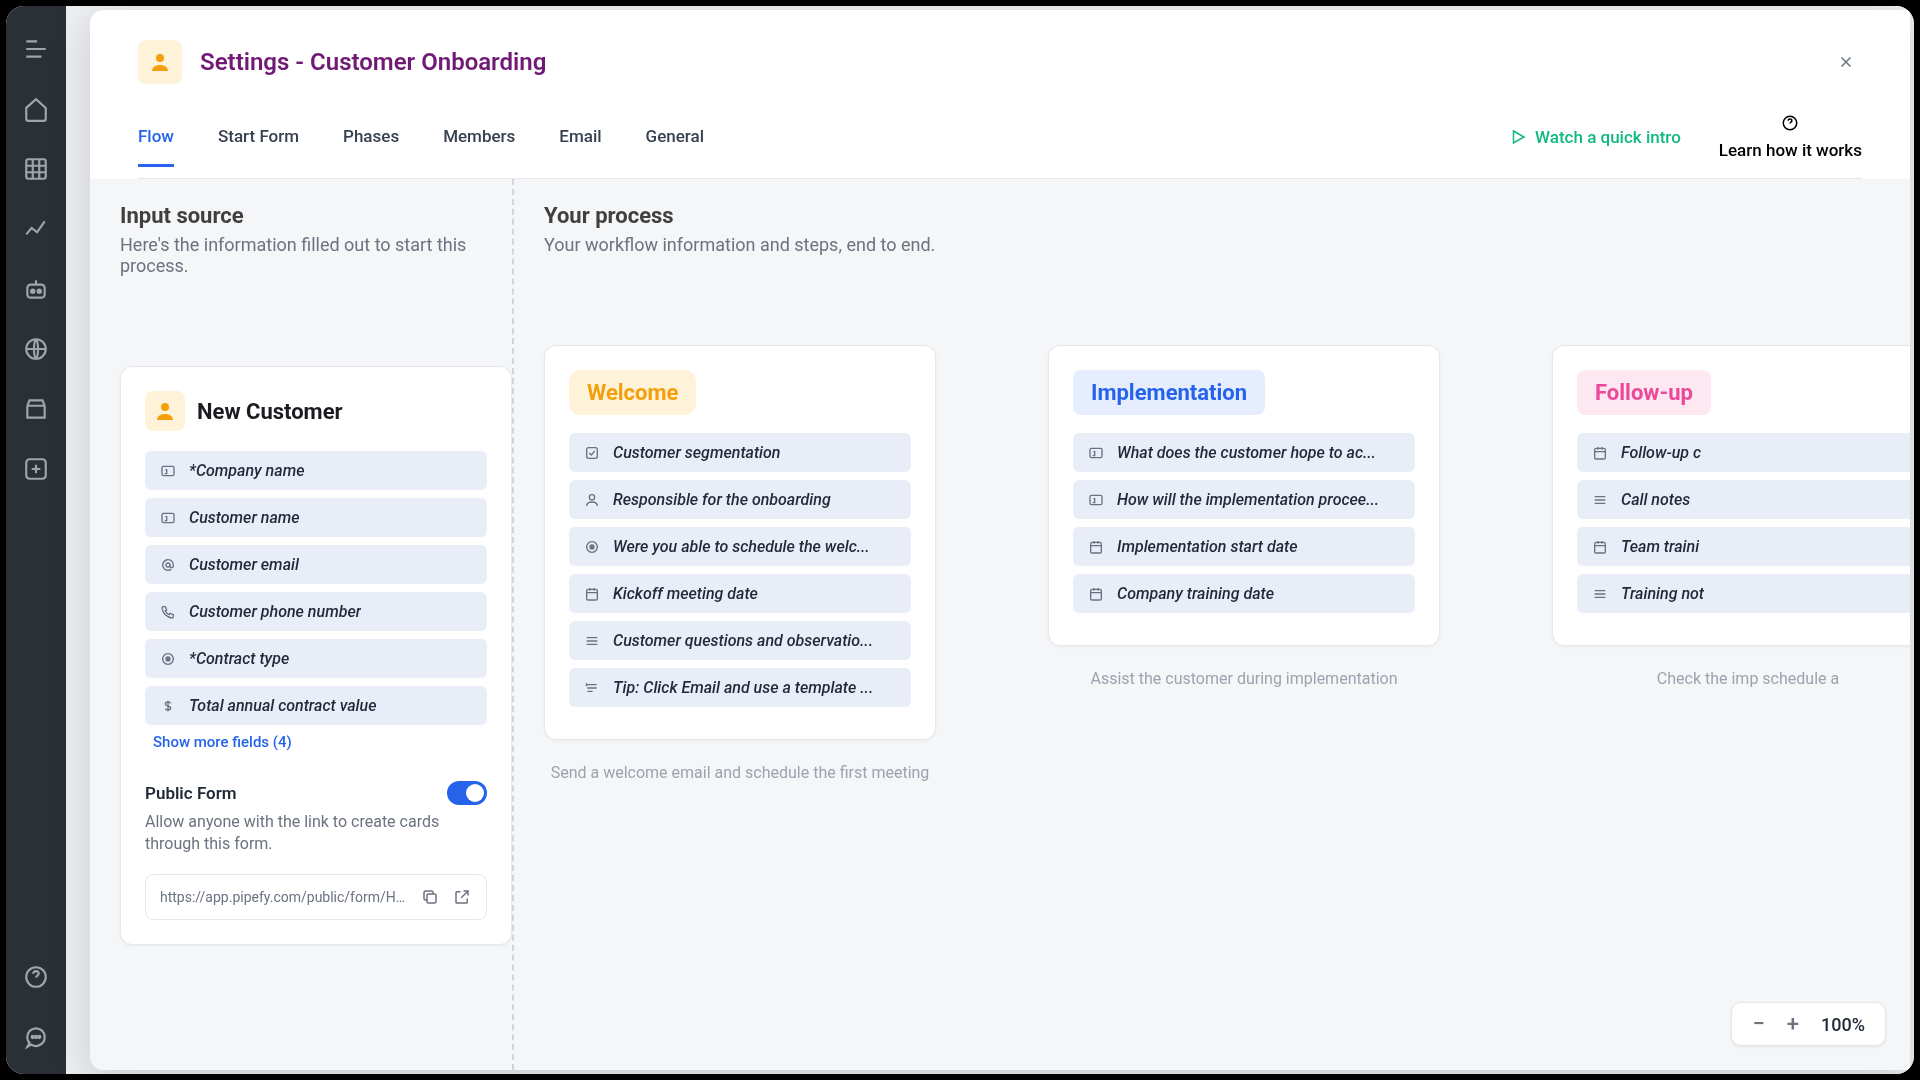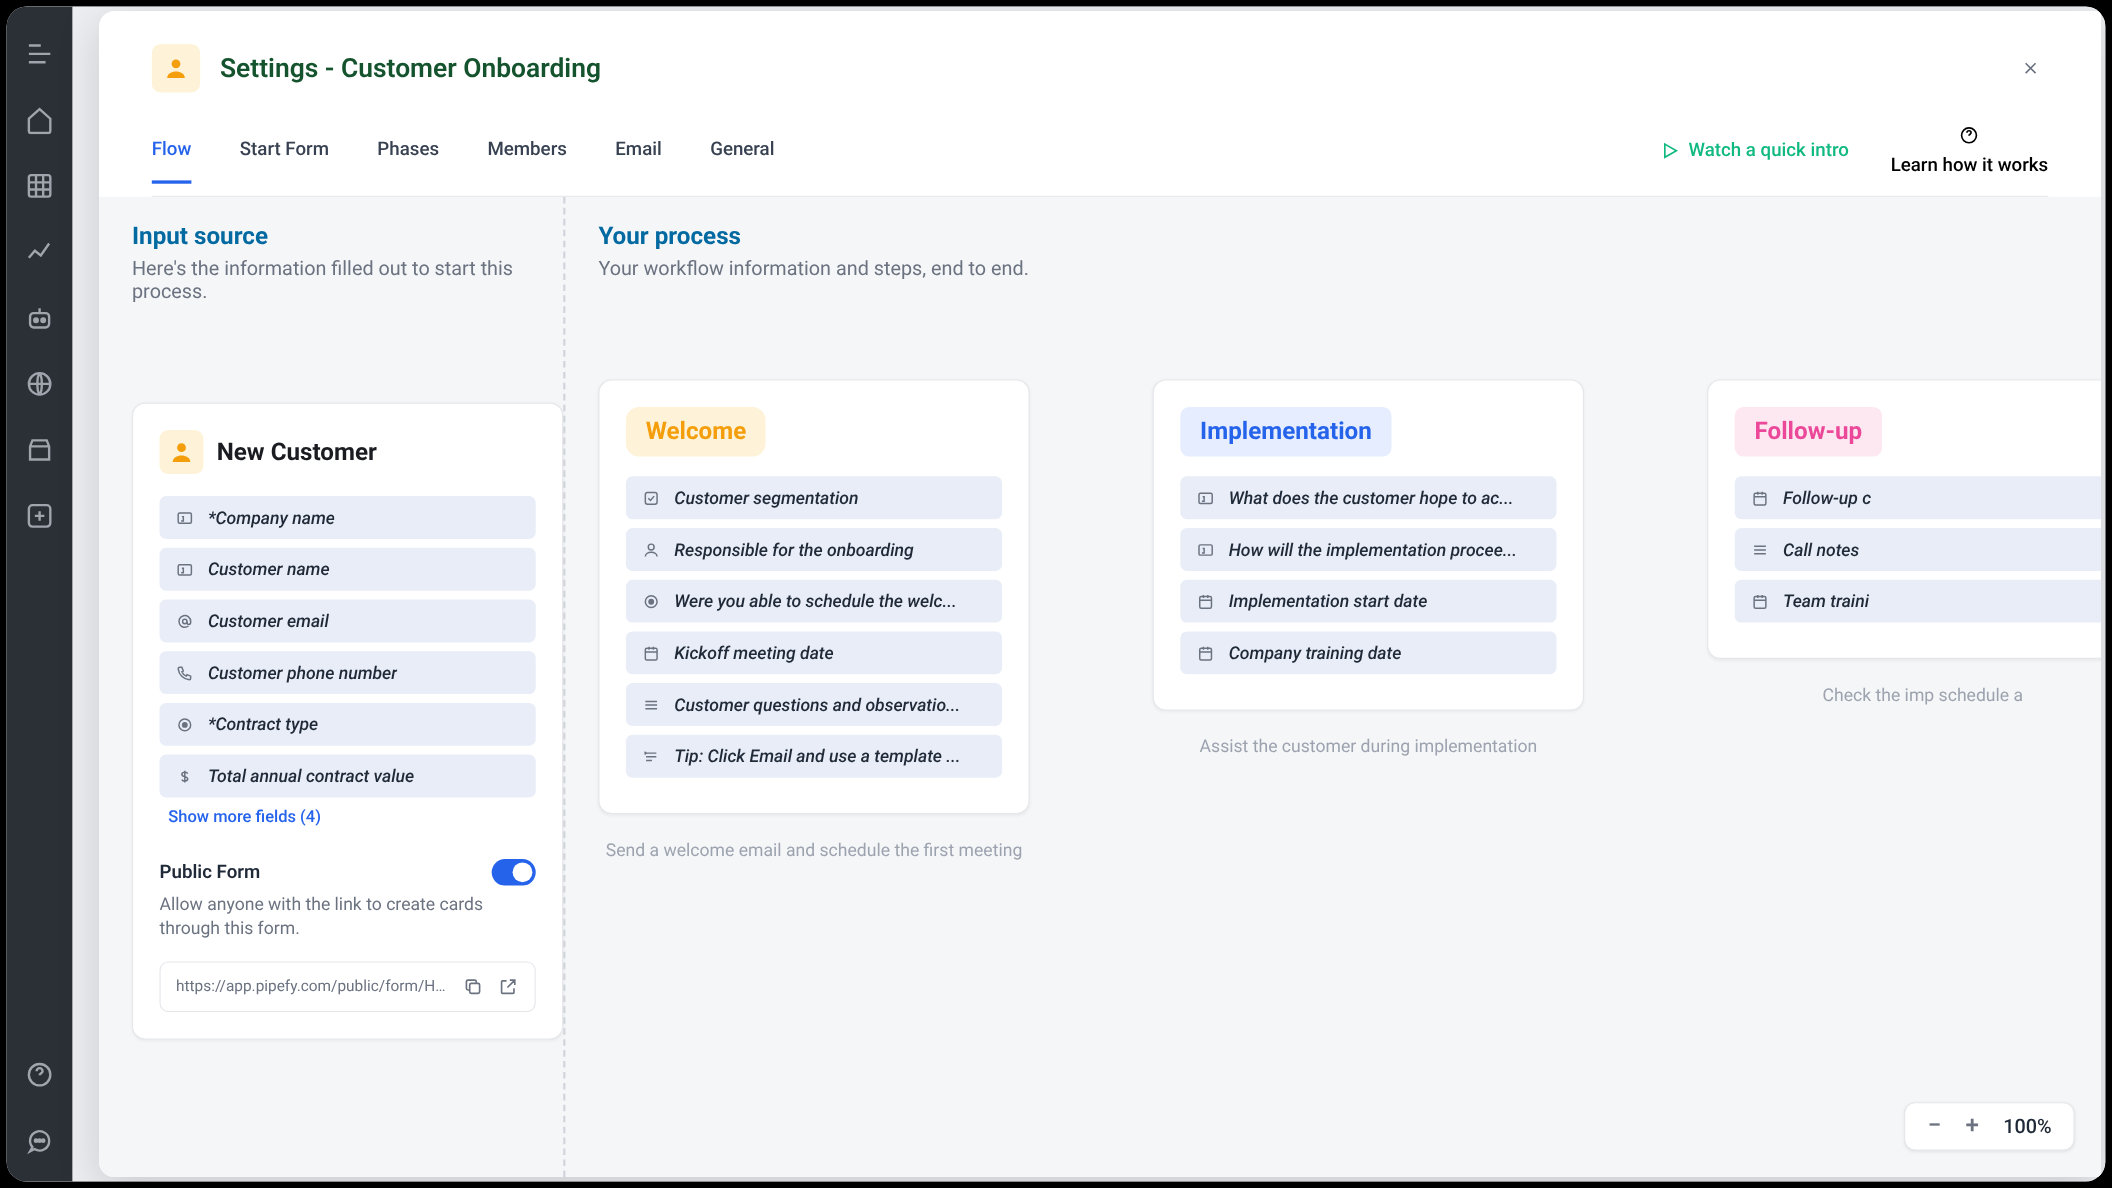--- a/index.html
+++ b/index.html
@@ -8,34 +8,34 @@
 .sidebar { width:60px; background:#2b2f36; display:flex; flex-direction:column; align-items:center; padding:30px 0 24px; gap:34px; }
 .sidebar .spacer { flex:1; }
 .sidebar-icon { width:26px; height:26px; color:#a0a5ad; display:flex; align-items:center; justify-content:center; cursor:pointer; }
 .sidebar-icon svg { width:100%; height:100%; }
 .modal-wrap { flex:1; position:relative; background:#eceef2; }
 .modal { position:absolute; left:24px; right:4px; top:4px; bottom:4px; background:#fff; border-radius:14px 0 0 14px; box-shadow:0 10px 40px rgba(0,0,0,.15); overflow:hidden; display:flex; flex-direction:column; }
 .modal-header { padding:30px 48px 0; }
 .title-row { display:flex; align-items:center; gap:18px; }
 .title-icon { width:44px; height:44px; background:#fef3d8; border-radius:8px; display:flex; align-items:center; justify-content:center; }
 .title-icon svg { width:24px; height:24px; }
-.page-title { font-size:24px; font-weight:600; color:#14532d; }
+.page-title { font-size:24px; font-weight:600; color:#701a75; }
 .close-btn { margin-left:auto; width:32px; height:32px; display:flex; align-items:center; justify-content:center; color:#6b7280; cursor:pointer; }
 .tabs { display:flex; gap:44px; margin-top:30px; border-bottom:1px solid #e5e7eb; align-items:center; }
 .tab { padding:0 0 18px; font-size:17px; font-weight:500; color:#374151; cursor:pointer; border-bottom:3px solid transparent; margin-bottom:-1px; }
 .tab.active { color:#2563eb; border-bottom-color:#2563eb; }
 .tabs .right { margin-left:auto; display:flex; gap:38px; padding-bottom:18px; }
 .link { display:flex; align-items:center; gap:8px; font-size:17px; font-weight:500; cursor:pointer; }
 .link.green { color:#10b981; }
 .link.purple { color:#000000;flex-direction:column; }
 .body { flex:1; background:#f5f6f8; overflow:hidden; position:relative; }
 .cols { display:flex; height:100%; }
 .col-left { width:595px; padding:24px 0 0 30px; position:relative; }
 .col-right { flex:1; padding:24px 0 0 30px; position:relative; border-left:2px dashed #d1d5db; }
-.section-title { font-size:22px; font-weight:700; color:#0369a1; }
+.section-title { font-size:22px; font-weight:700; color:#404040; }
 .section-desc { font-size:18px; color:#6b7280; margin-top:6px; }
 .card { background:#fff; border:1px solid #e5e7eb; border-radius:12px; padding:24px; box-shadow:0 1px 3px rgba(0,0,0,.05); }
 .card.input-card { width:392px; margin-top:90px; }
 .card-title-row { display:flex; align-items:center; gap:12px; margin-bottom:20px; }
 .card-title { font-size:22px; font-weight:700; color:#1a1c21; }
 .phase-badge { display:inline-block; padding:10px 18px; border-radius:8px; font-size:22px; font-weight:700; margin-bottom:18px; }
 .badge-welcome { background:#fef3d8; color:#f59e0b;border-radius:12px; }
 .badge-impl { background:#e5edff; color:#2563eb; }
 .badge-follow { background:#fde8f1; color:#ec4899; }
 .field { background:#e8edf7; border-radius:6px; padding:10px 14px; display:flex; align-items:center; gap:12px; margin-bottom:8px; font-size:16px; color:#1f2937; font-weight:500; cursor:pointer; overflow:hidden; white-space:nowrap; text-overflow:ellipsis;font-style:italic; }
@@ -376,20 +376,27 @@
                       </span>
                       <span class="ftext">Call notes</span>
                     </div><div class="field">
                       <span class="ficon">
                         <svg viewBox="0 0 24 24" width="16" height="16" fill="none" stroke="currentColor" stroke-width="2">
                           <rect x="4" y="5" width="16" height="16" rx="2"></rect>
                           <path d="M4 10h16M9 3v4M15 3v4"></path>
                         </svg>
                       </span>
                       <span class="ftext">Team traini</span>
+                    </div><div class="field">
+                      <span class="ficon">
+                        <svg viewBox="0 0 24 24" width="16" height="16" fill="none" stroke="currentColor" stroke-width="2">
+                          <path d="M4 7h16M4 12h16M4 17h16"></path>
+                        </svg>
+                      </span>
+                      <span class="ftext">Training not</span>
                     </div></div>
                   <div class="phase-hint">Check the imp schedule a</div>
                 </div>
               </div>
           </div>
         </div>
 
         <div class="zoom">
           <span class="zbtn">−</span>
           <span class="zbtn">+</span>

